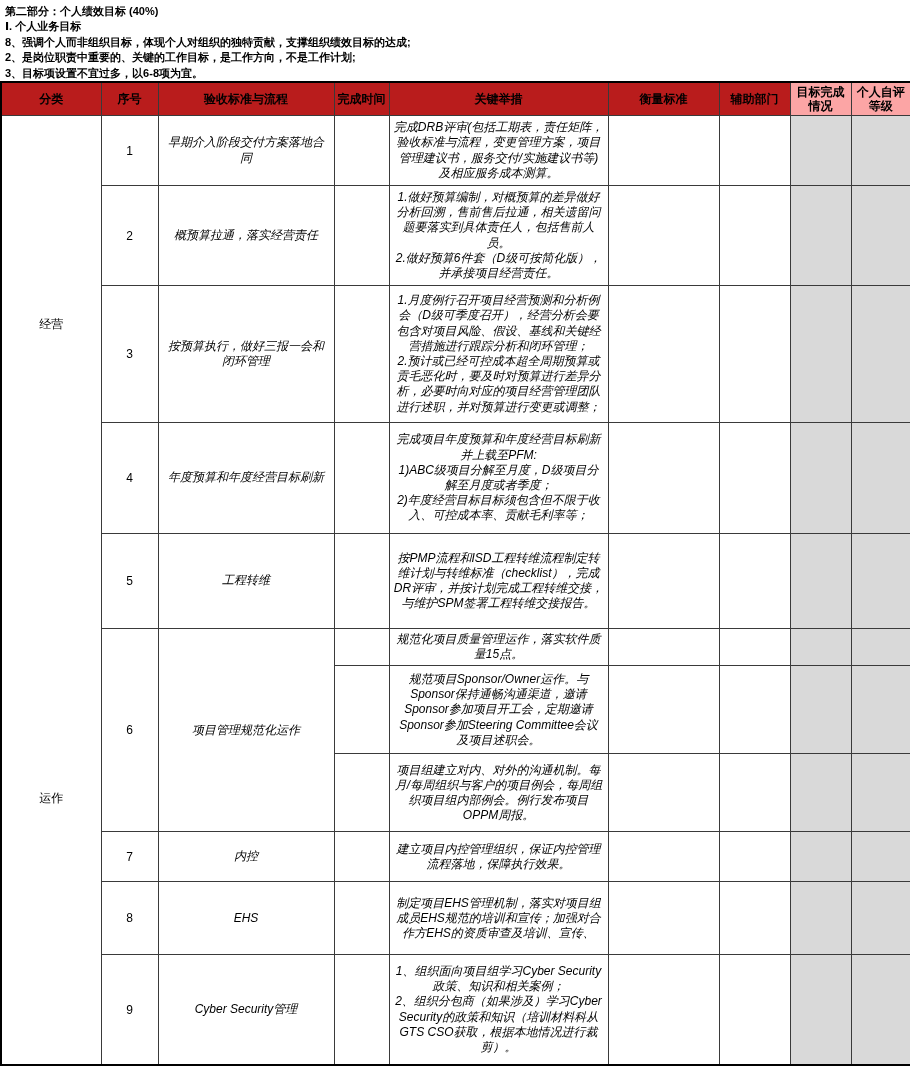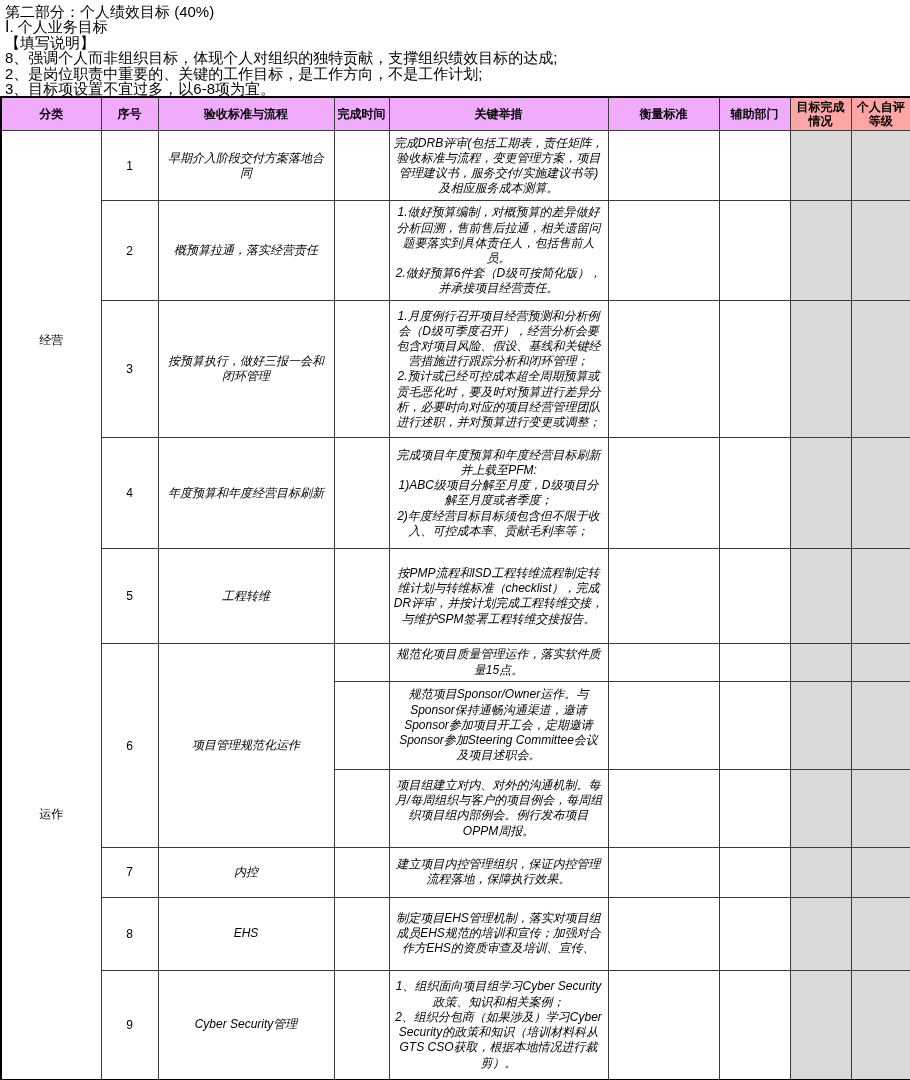--- a/index.html
+++ b/index.html
@@ -5,39 +5,39 @@
   * { margin: 0; padding: 0; box-sizing: border-box; }
   html, body { background: #fff; }
   body {
     width: 910px; height: 1080px;
     font-family: "Liberation Sans", "DejaVu Sans", sans-serif;
     color: #000;
     overflow: hidden;
   }
   .title-block {
     padding: 4px 0 0 5px;
-    font-weight: normal;
-    font-size: 15px;
+    font-weight: bold;
+    font-size: 11px;
     line-height: 15.4px;
   }
   .title-block div { white-space: nowrap; }
   table.goals {
     border-collapse: collapse;
     table-layout: fixed;
     width: 910px;
     border: 2px solid #000;
   }
   th, td {
     border: 1px solid #3a3a3a;
     font-size: 12px;
     vertical-align: middle;
     overflow: hidden;
   }
   th {
-    background: #f0abfc;
+    background: #b91c1c;
     font-weight: bold;
     text-align: center;
     line-height: 14px;
     padding: 2px 1px;
   }
   th.blue { background: #fca5a5; }
   td.center { text-align: center; }
   td.txt {
     text-align: center;
     padding: 3px 4px;
@@ -65,21 +65,20 @@
   tr.r7  { height: 50px; }
   tr.r8  { height: 73px; }
   tr.r9  { height: 110px; }
 </style>
 </head>
 <body>
 
 <div class="title-block">
   <div>第二部分：个人绩效目标 (40%)</div>
   <div>Ⅰ. 个人业务目标</div>
-  <div>【填写说明】</div>
   <div>8、强调个人而非组织目标，体现个人对组织的独特贡献，支撑组织绩效目标的达成;</div>
   <div>2、是岗位职责中重要的、关键的工作目标，是工作方向，不是工作计划;</div>
   <div>3、目标项设置不宜过多，以6-8项为宜。</div>
 </div>
 
 <table class="goals">
   <colgroup>
     <col style="width:100px">
       <col style="width:57px">
       <col style="width:176px">

